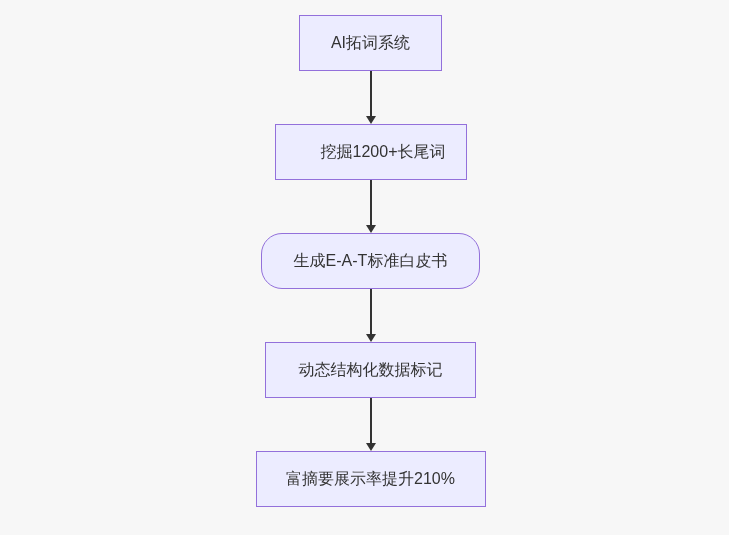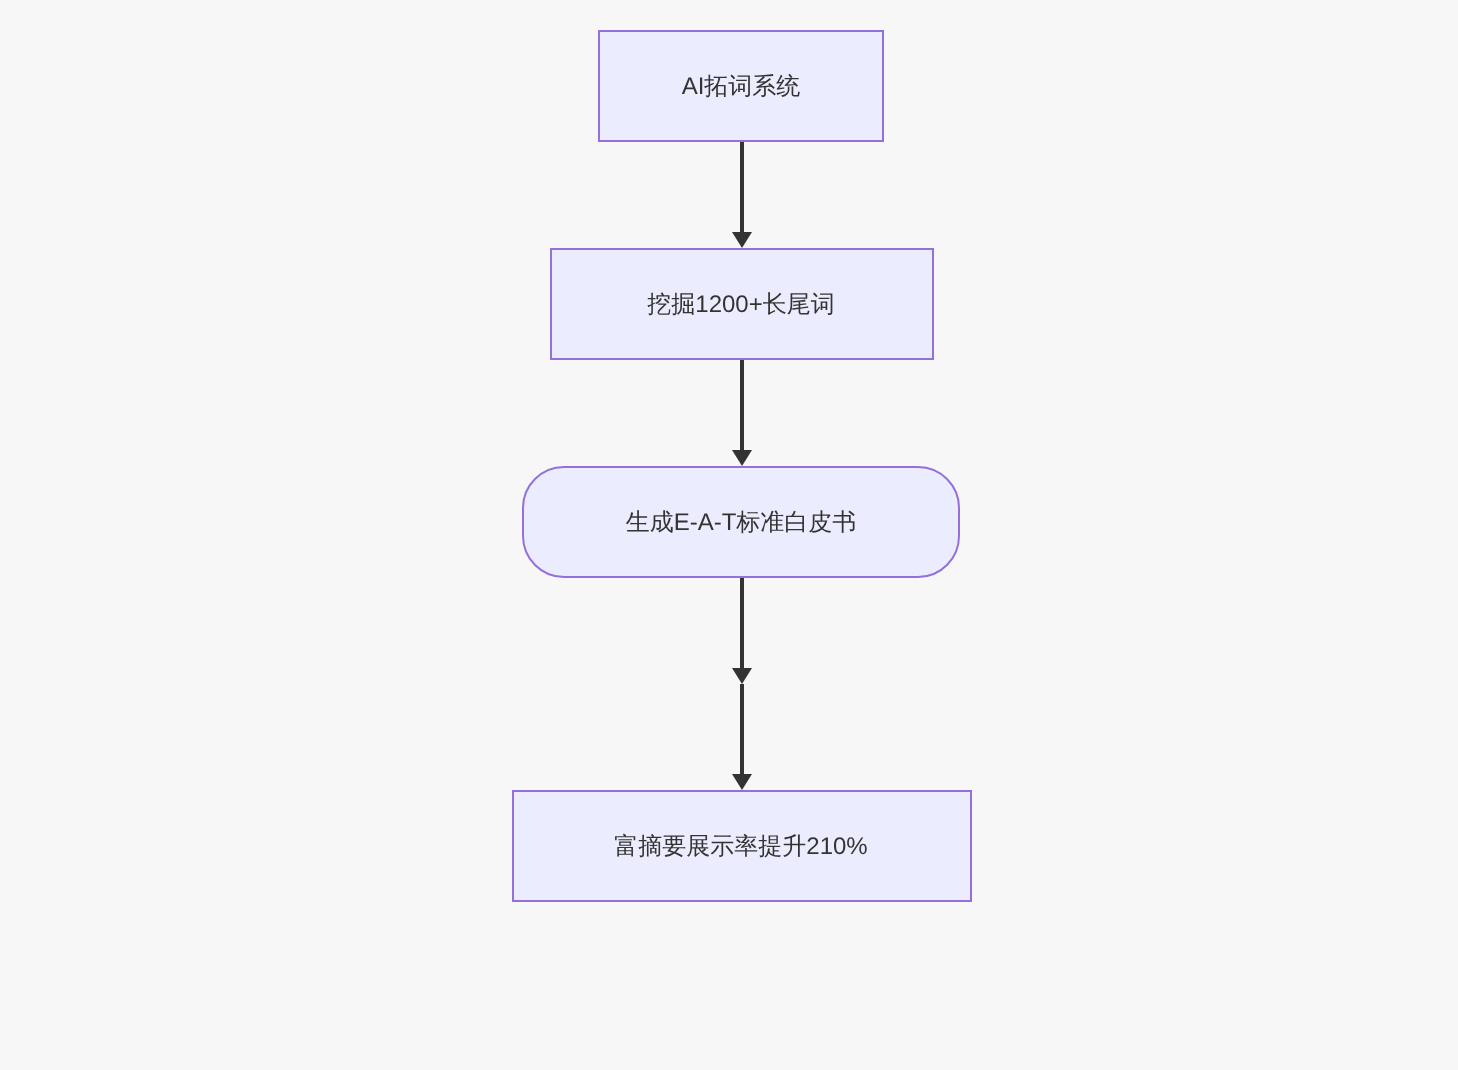--- a/index.html
+++ b/index.html
@@ -22,27 +22,27 @@
     align-items: center;
   }
   .node {
     box-sizing: border-box;
     height: 56px;
     background: #ECECFF;
     border: 1.5px solid #9370DB;
     display: flex;
     align-items: center;
     justify-content: center;
-    font-size: 12px;
+    font-size: 16px;
     color: #333333;
     padding: 0 20px;
     white-space: nowrap;
   }
   .n1 { min-width: 143px; }
-  .n2 { min-width: 192px; }
+  .n2 { min-width: 192px; justify-content: flex-end; }
   .n3 { min-width: 219px; border-radius: 21px; }
   .n4 { min-width: 211px; }
   .n5 { min-width: 230px; }
   .edge {
     height: 53px;
     width: 12px;
     display: flex;
     flex-direction: column;
     align-items: center;
   }
@@ -84,20 +84,23 @@
 
   <div class="node n3">
     <span>生成E-A-T标准白皮书</span>
   </div>
 
   <div class="edge">
     <div class="line"></div>
     <div class="head"></div>
   </div>
 
+  <div class="node n4">
+    <span>动态结构化数据标记</span>
+  </div>
 
   <div class="edge">
     <div class="line"></div>
     <div class="head"></div>
   </div>
 
   <div class="node n5">
     <span>富摘要展示率提升210%</span>
   </div>
 

